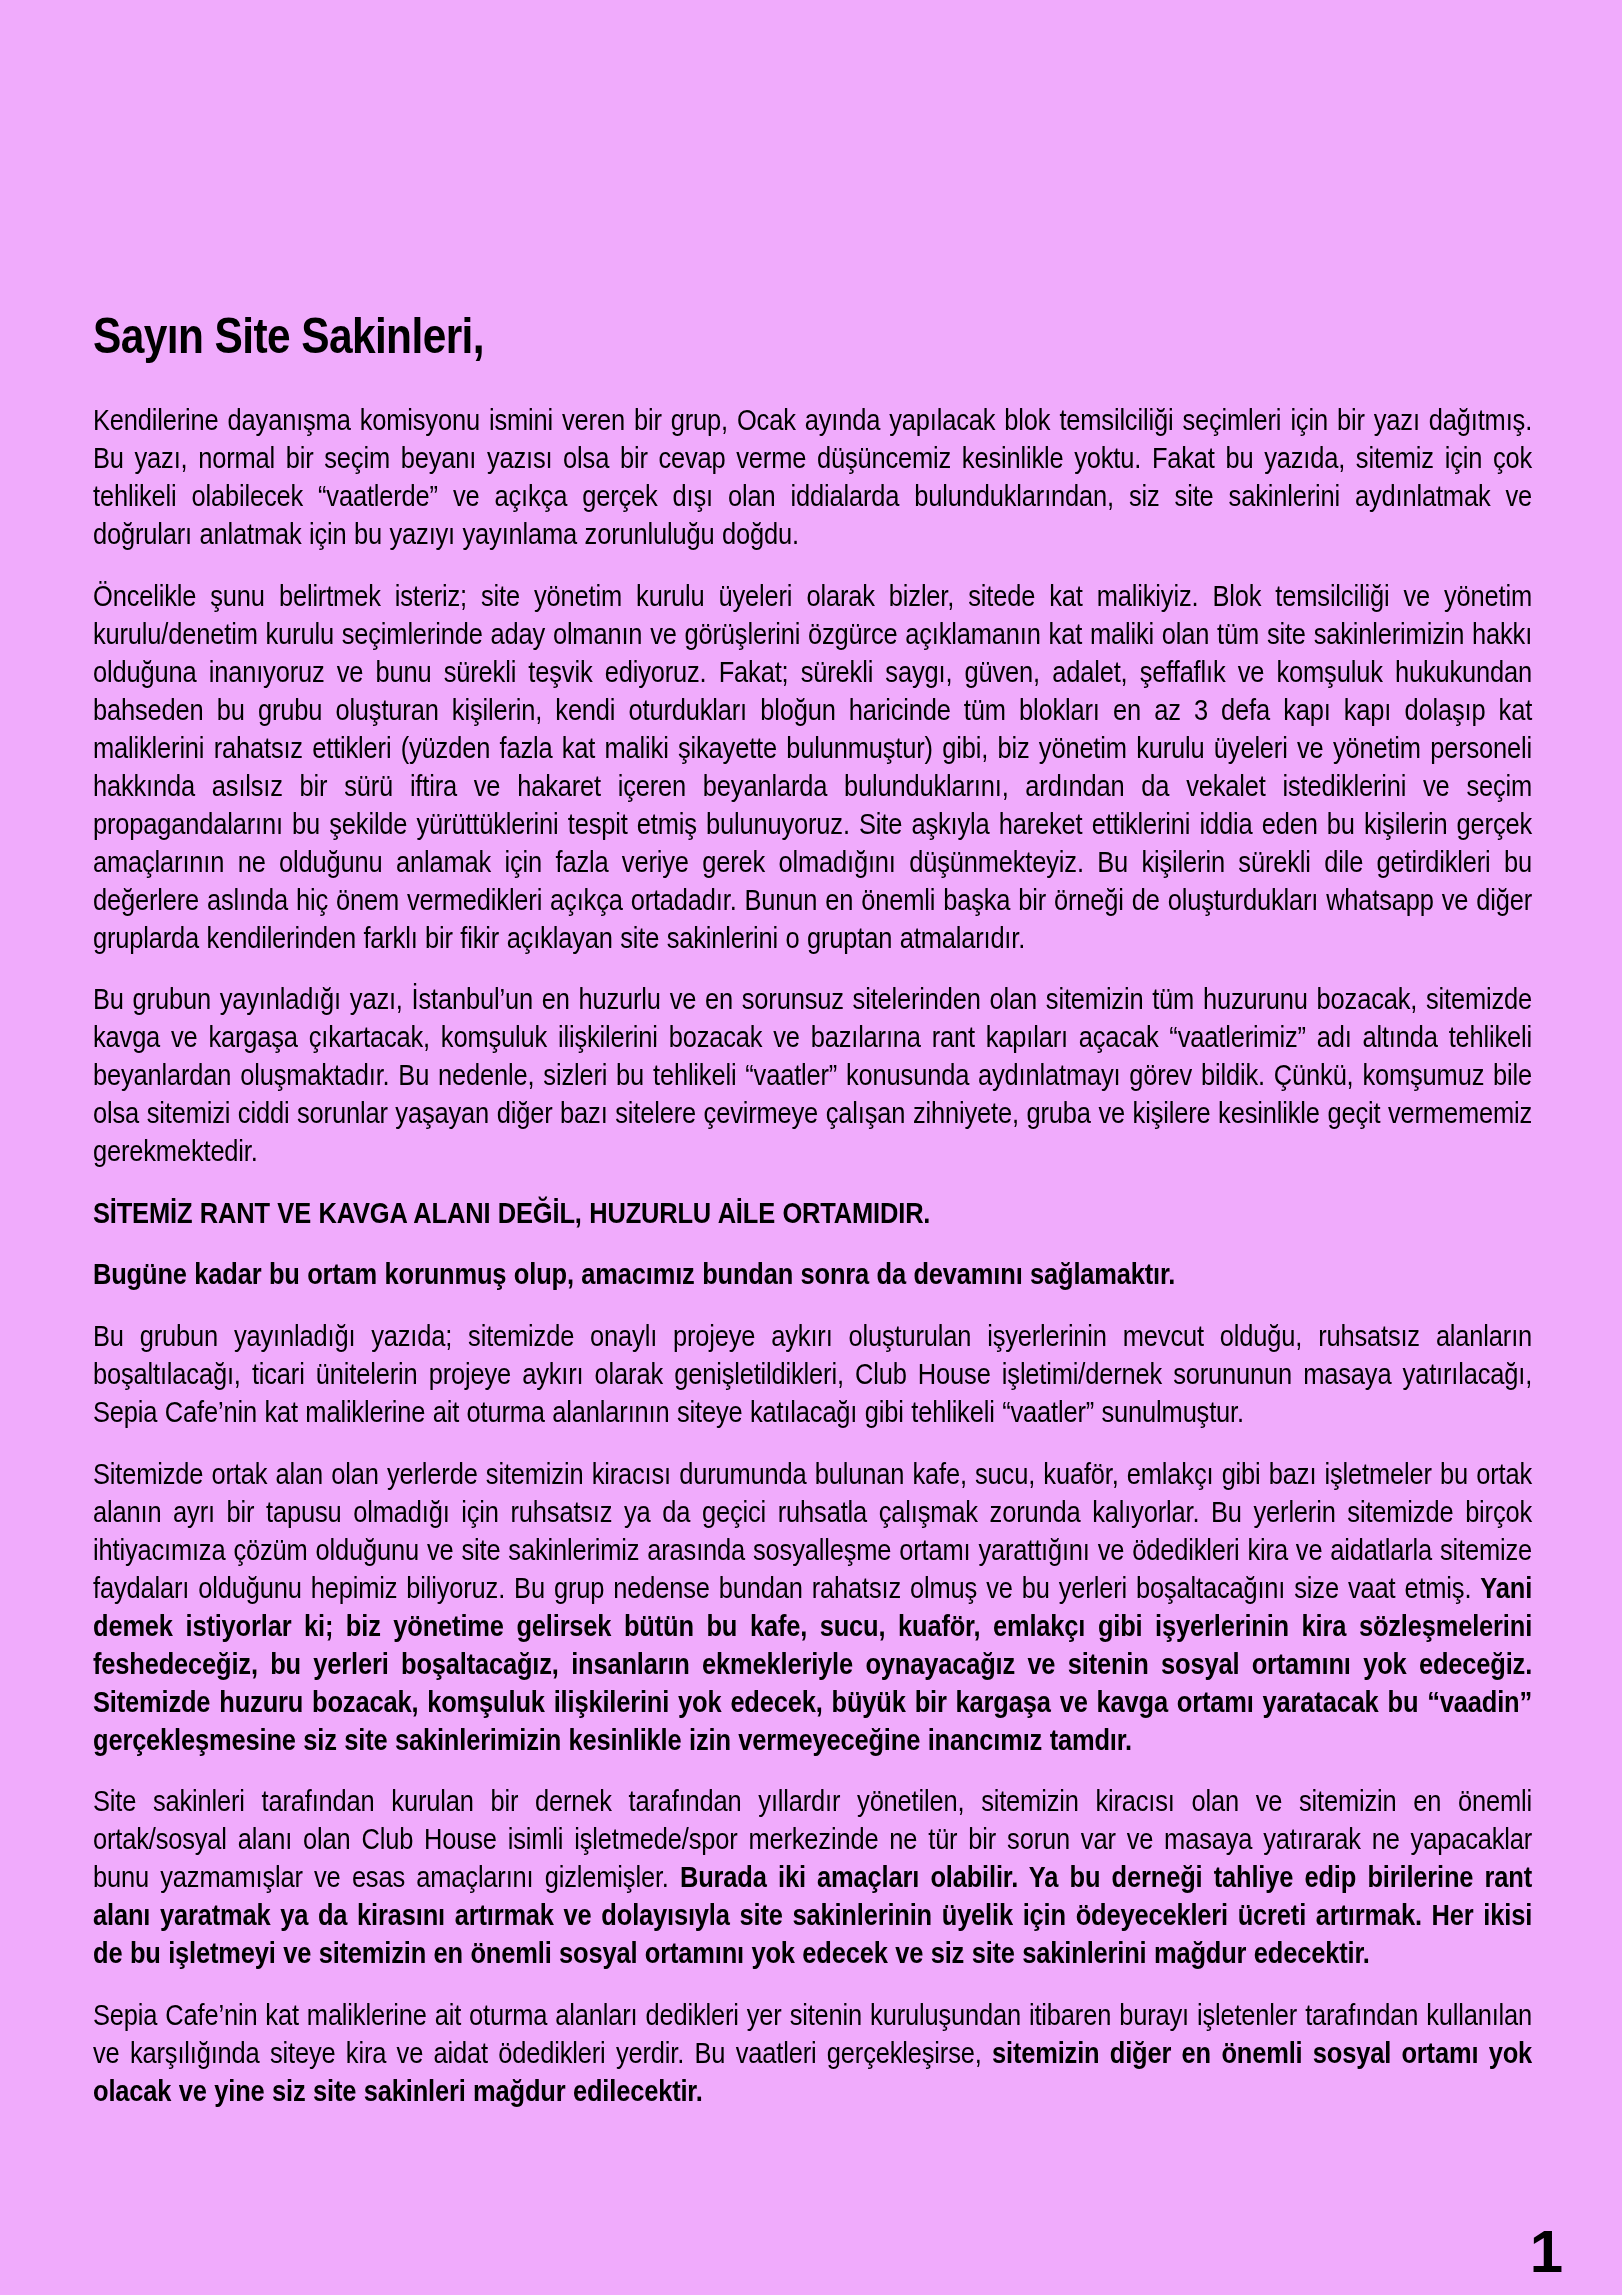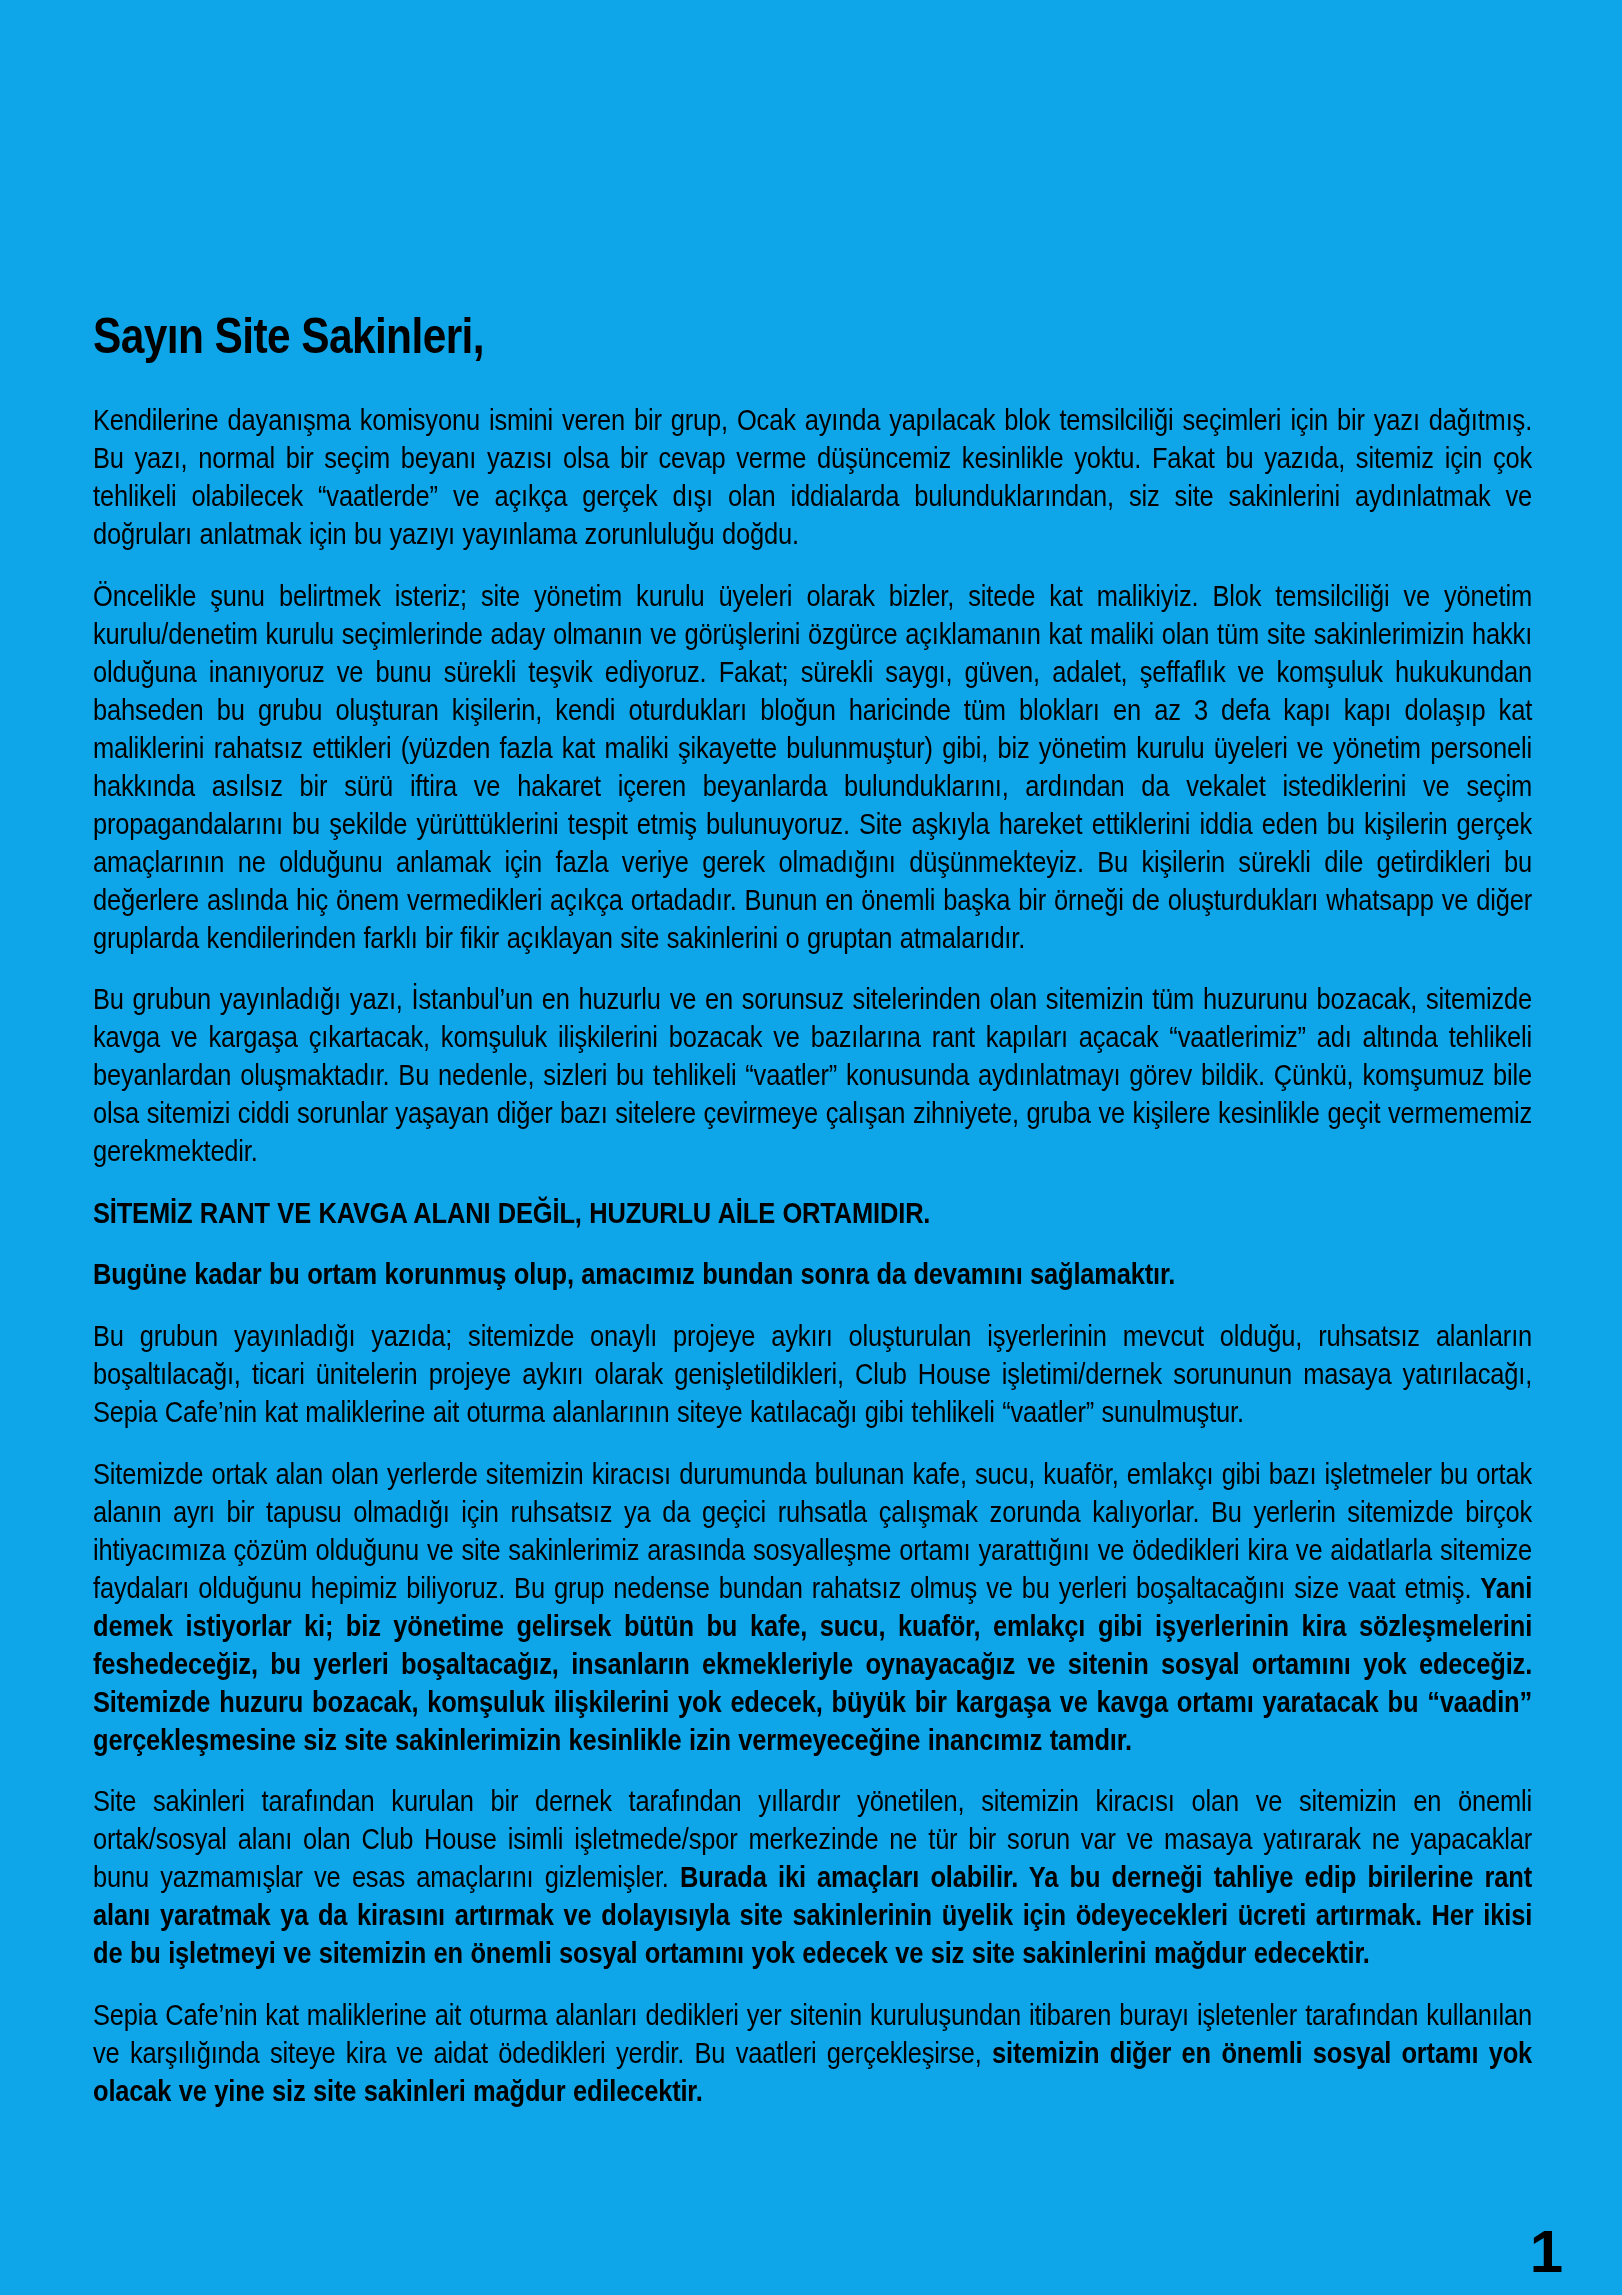--- a/index.html
+++ b/index.html
@@ -4,21 +4,21 @@
 <style>
   html, body {
     margin: 0;
     padding: 0;
     background: #ffffff;
   }
   .page {
     position: relative;
     width: 1623px;
     height: 2295px;
-    background: #0ea5e9;
+    background: #f0abfc;
     color: #000000;
     font-family: "Liberation Sans", sans-serif;
     overflow: hidden;
   }
   
   .content {
     position: absolute;
     left: 93px;
     top: 308px;
     width: 1695px;

